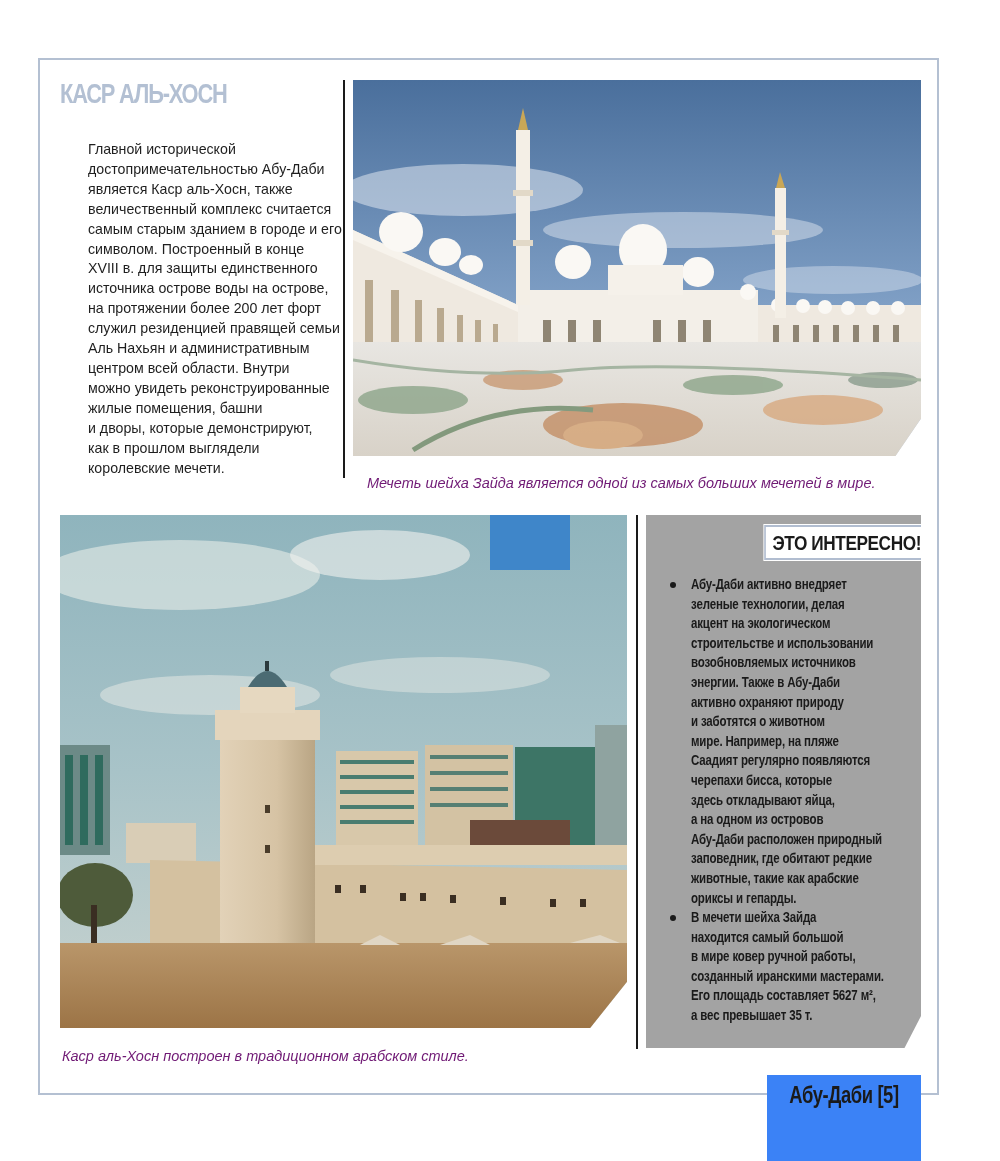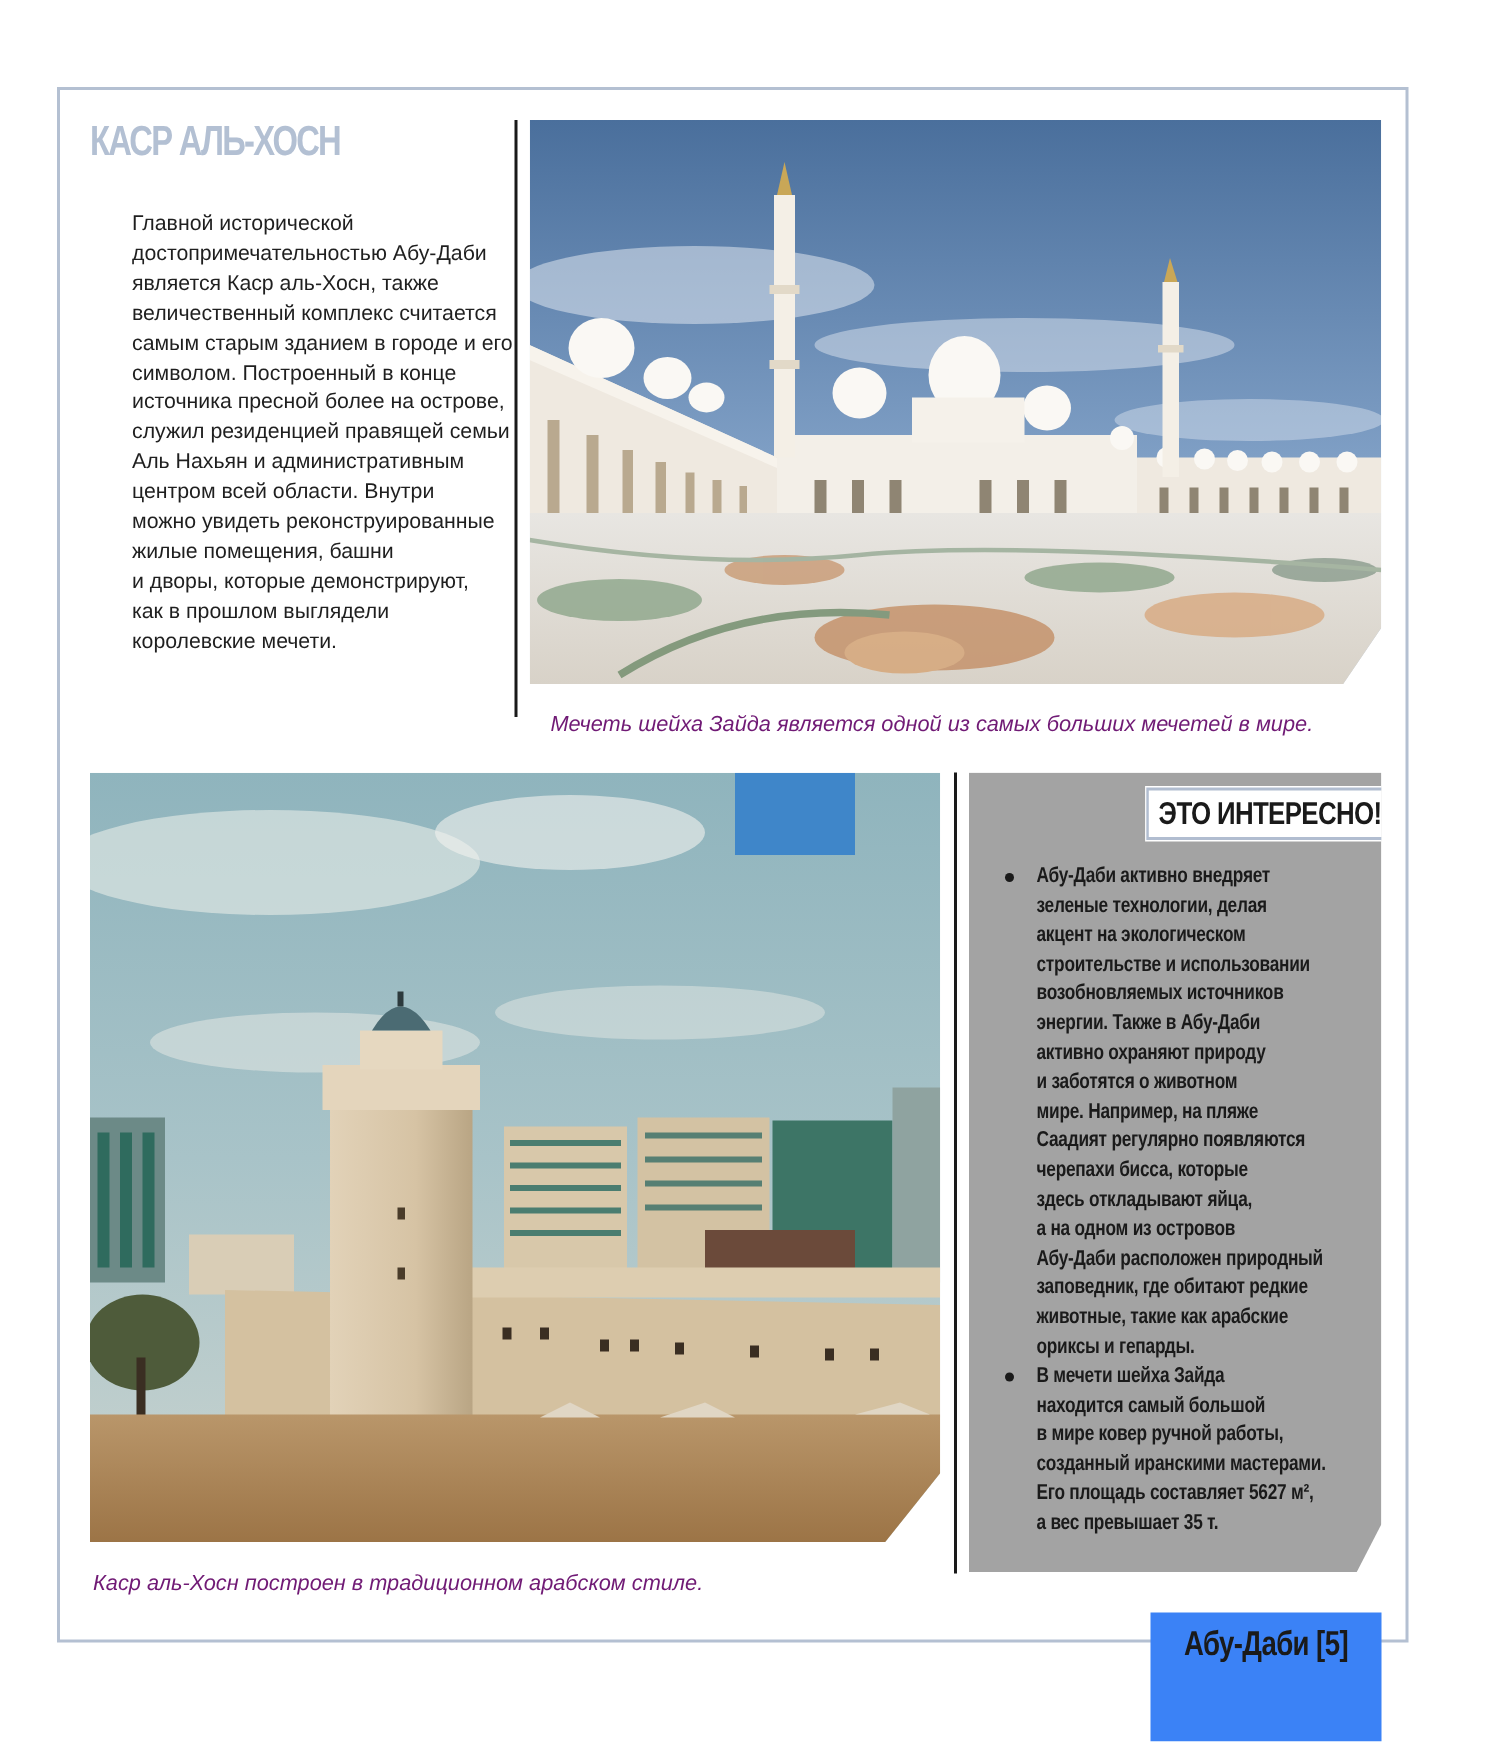--- a/index.html
+++ b/index.html
@@ -83,21 +83,23 @@
 
 <h1 class="title">КАСР АЛЬ-ХОСН</h1>
 
 <p class="intro">
   <span>Главной исторической</span>
   <span>достопримечательностью Абу-Даби</span>
   <span>является Каср аль-Хосн, также</span>
   <span>величественный комплекс считается</span>
   <span>самым старым зданием в городе и его</span>
   <span>символом. Построенный в конце</span>
-  <span>источника пресной более на острове,</span>
+  <span>XVIII в. для защиты единственного</span>
+  <span>источника острове воды на острове,</span>
+  <span>на протяжении более 200 лет форт</span>
   <span>служил резиденцией правящей семьи</span>
   <span>Аль Нахьян и административным</span>
   <span>центром всей области. Внутри</span>
   <span>можно увидеть реконструированные</span>
   <span>жилые помещения, башни</span>
   <span>и дворы, которые демонстрируют,</span>
   <span>как в прошлом выглядели</span>
   <span>королевские мечети.</span>
 </p>
 

